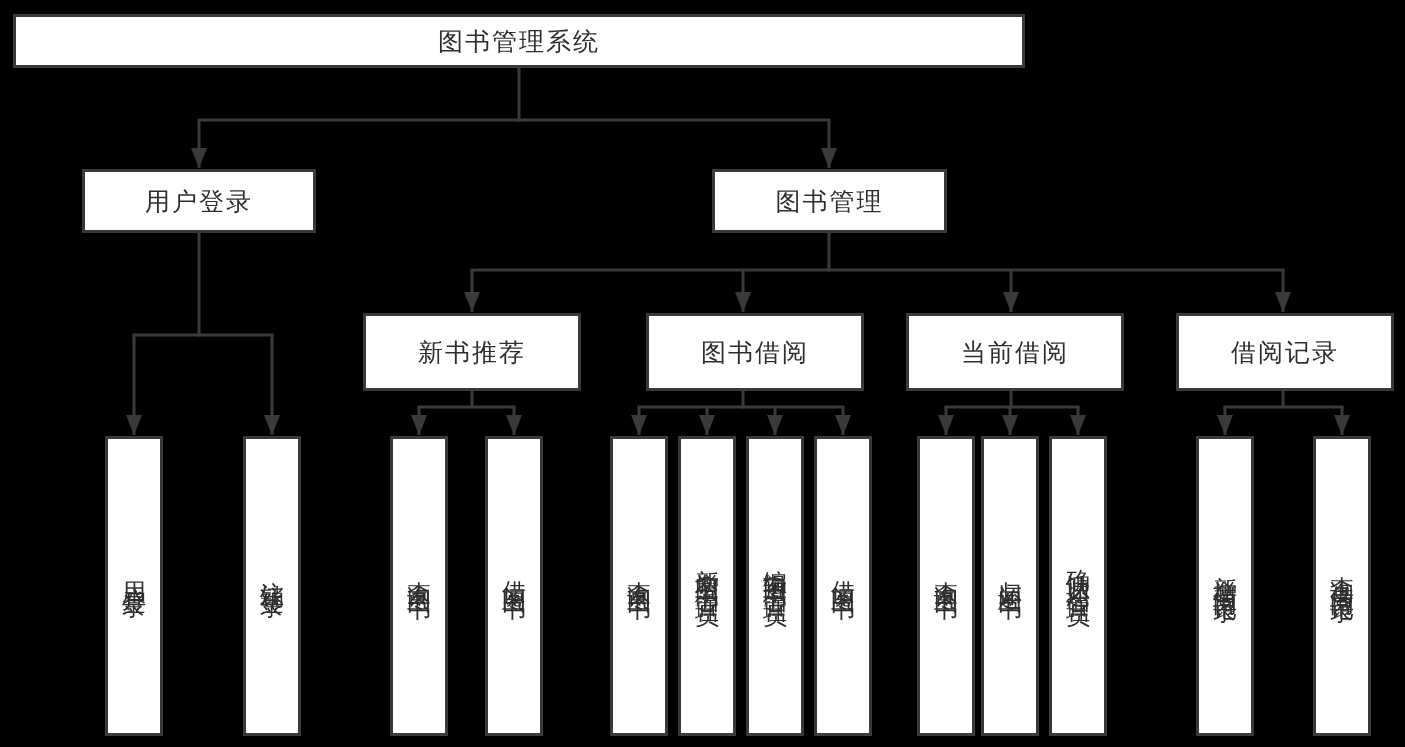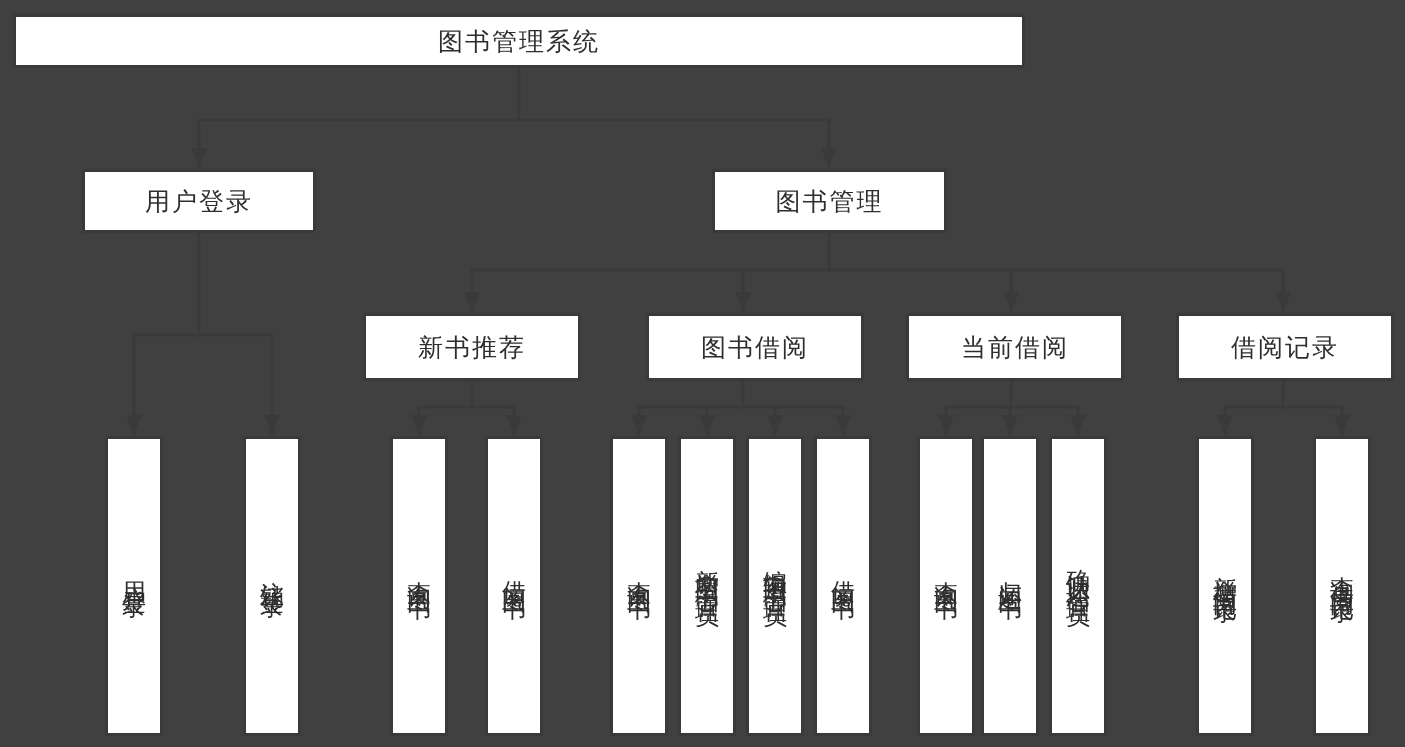--- a/index.html
+++ b/index.html
@@ -1,20 +1,20 @@
 <!DOCTYPE html>
 <html><head>
 <meta charset="utf-8">
 <style>
   html, body { margin: 0; padding: 0; background: #ffffff; }
   .stage {
     position: relative;
     width: 1405px;
     height: 747px;
-    background: #404040;
+    background: #000000;
     overflow: hidden;
     font-family: "Liberation Sans", sans-serif;
   }
   .connectors {
     position: absolute;
     left: 0; top: 0;
     pointer-events: none;
   }
   .node {
     position: absolute;
@@ -28,21 +28,21 @@
   }
   .hnode {
     font-size: 25px;
     letter-spacing: 2px;
     white-space: nowrap;
   }
   .root  { left: 13px;  top: 14px;  width: 1012px; height: 54px; }
   .lvl2  { top: 169px;  height: 64px; }
   .l2a   { left: 82px;  width: 234px; }
   .l2b   { left: 712px; width: 235px; }
-  .lvl3  { top: 313px;  height: 68px; width: 218px; }
+  .lvl3  { top: 313px;  height: 78px; width: 218px; }
   .l3a   { left: 363px; }
   .l3b   { left: 634px; margin-left: 12px; }
   .l3c   { left: 906px; align-items: center; }
   .l3d   { left: 1176px; }
   .leaf  { top: 436px;  height: 300px; width: 58px; }
   .vtext {
     writing-mode: vertical-rl;
     text-orientation: mixed;
     font-size: 24px;
     letter-spacing: 5px;

